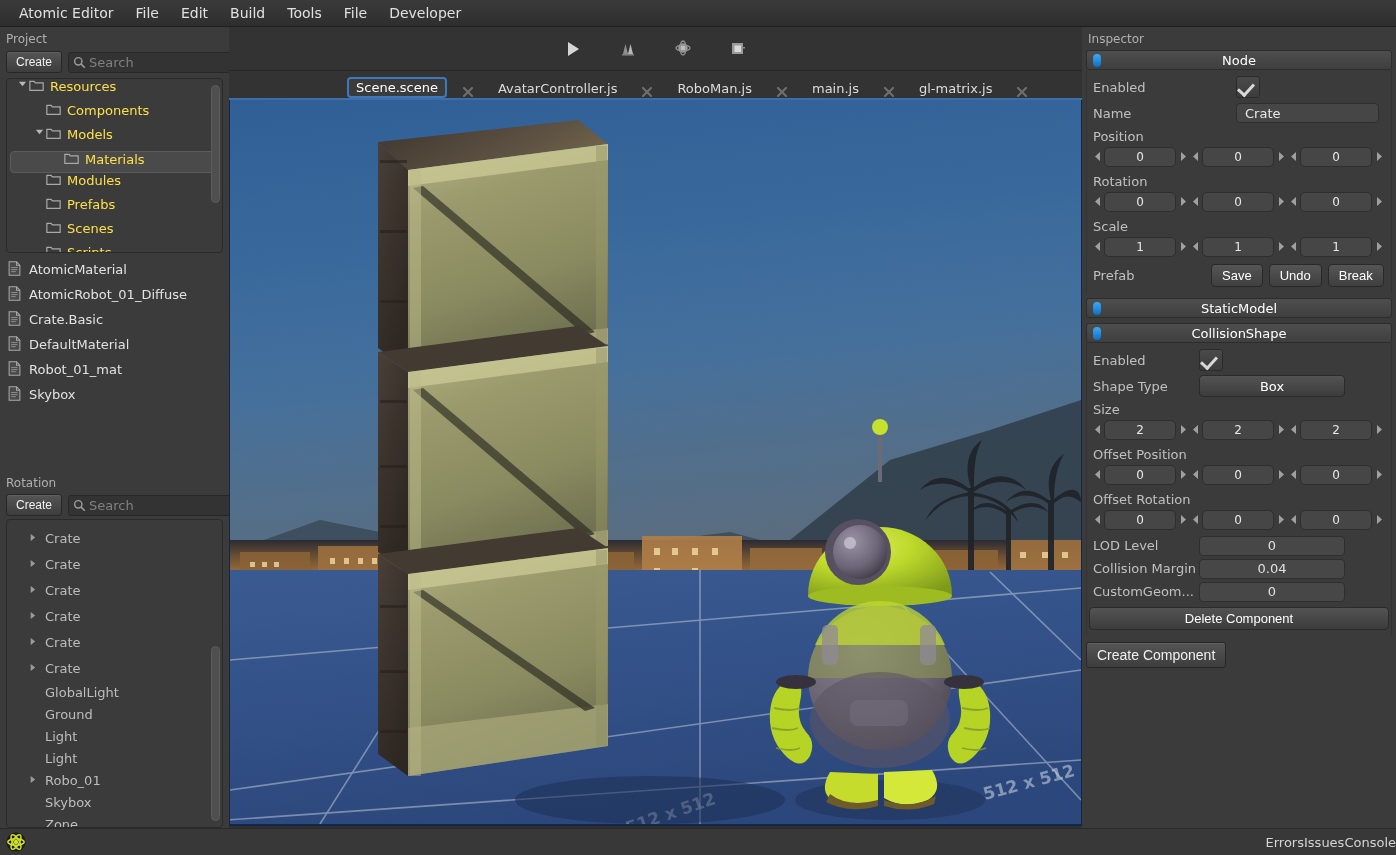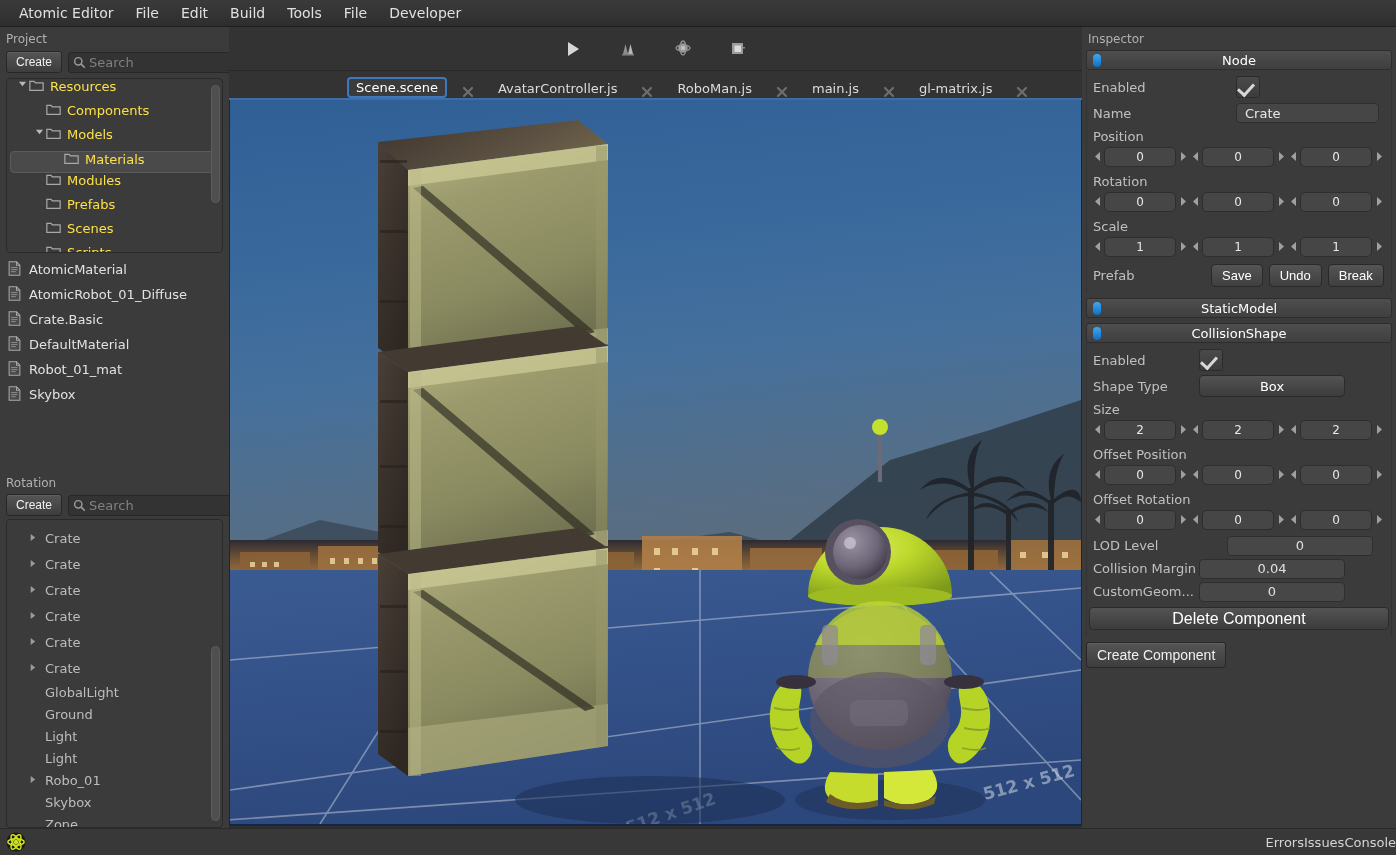--- a/index.html
+++ b/index.html
@@ -1037,34 +1037,34 @@
             <div class="spin">
               <span class="spinarrow"><svg width="8" height="11" viewBox="0 0 8 11">
                   <polygon points="6,1 6,10 1,5.5" fill="#a0a0a0"></polygon>
                 </svg></span>
               <span class="spinval">0</span>
               <span class="spinarrow"><svg width="8" height="11" viewBox="0 0 8 11">
                   <polygon points="2,1 2,10 7,5.5" fill="#a0a0a0"></polygon>
                 </svg></span>
             </div>
           </div>
-        <div class="row" style="height:23px;gap:28px;">
+        <div class="row" style="height:23px;">
           <span class="rowlabel" style="width:106px;">LOD Level</span>
           <span class="valuefield" style="width:146px;">0</span>
         </div>
         <div class="row" style="height:23px;">
           <span class="rowlabel" style="width:106px;">Collision Margin</span>
           <span class="valuefield" style="width:146px;">0.04</span>
         </div>
         <div class="row" style="height:23px;">
           <span class="rowlabel" style="width:106px;">CustomGeom...</span>
           <span class="valuefield" style="width:146px;">0</span>
         </div>
         <div style="padding:4px 2px 2px 2px;">
-          <button class="widebtn" style="width:100%; height:23px; font-size:16px;">Delete Component</button>
+          <button class="widebtn" style="width:100%; height:23px; font-size:13px;">Delete Component</button>
         </div>
       </div>
 
 
       <div style="padding:6px 0 0 4px;">
         <button class="btn-create" style="font-size:14px; padding:4px 10px;">Create Component</button>
       </div>
     </div>
   </div>
 

